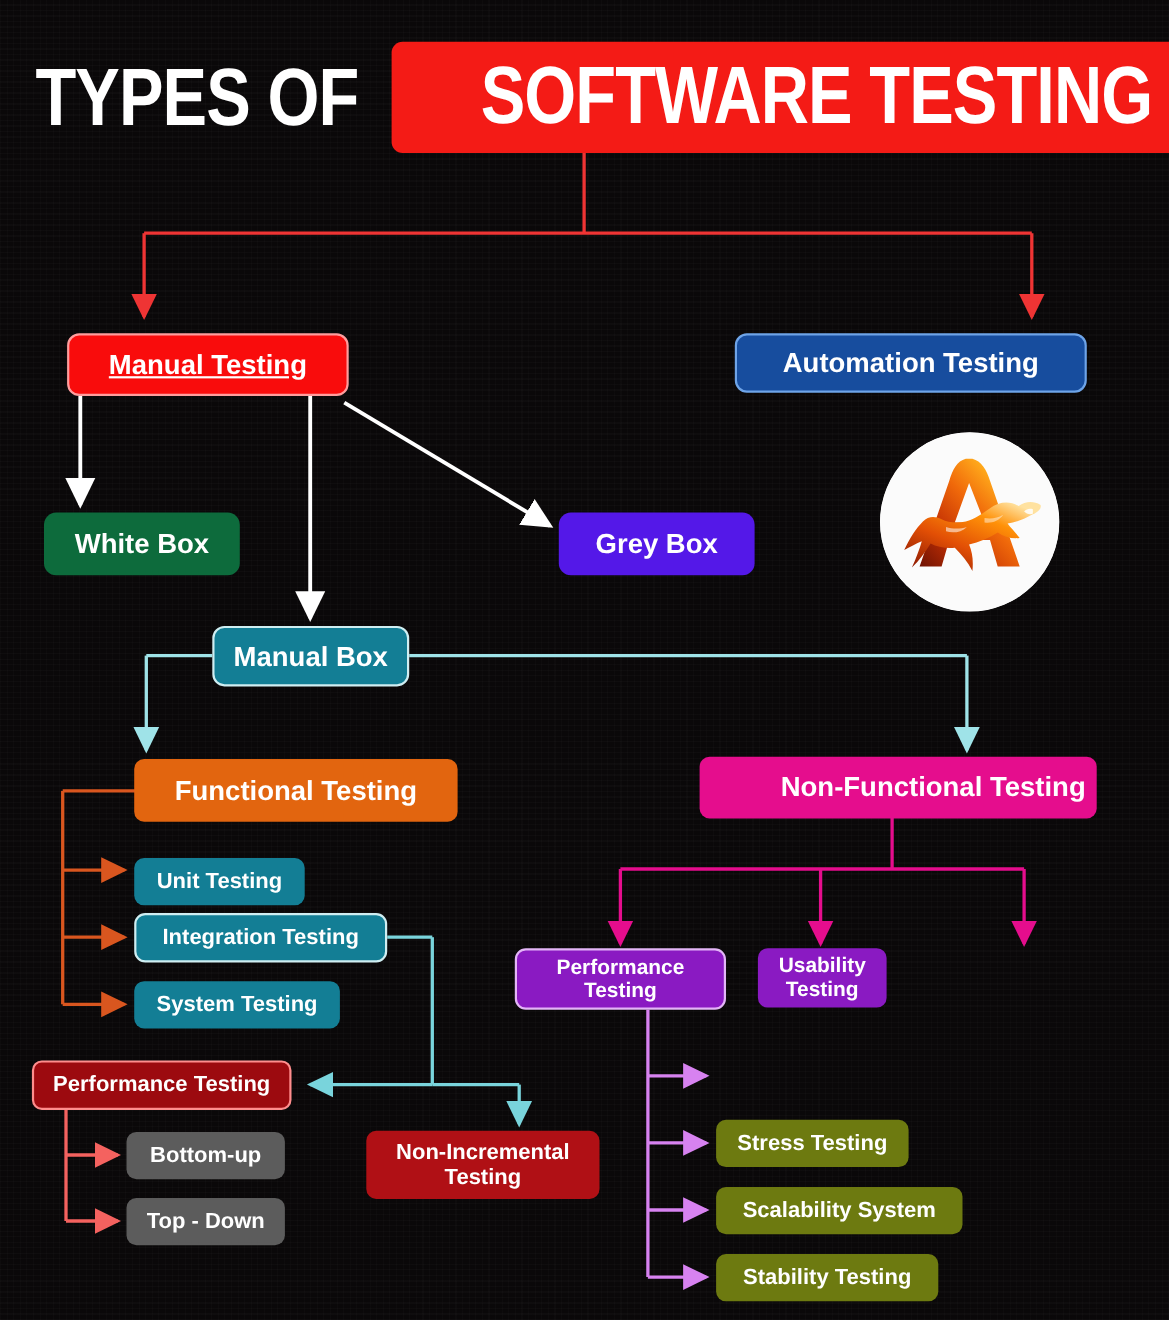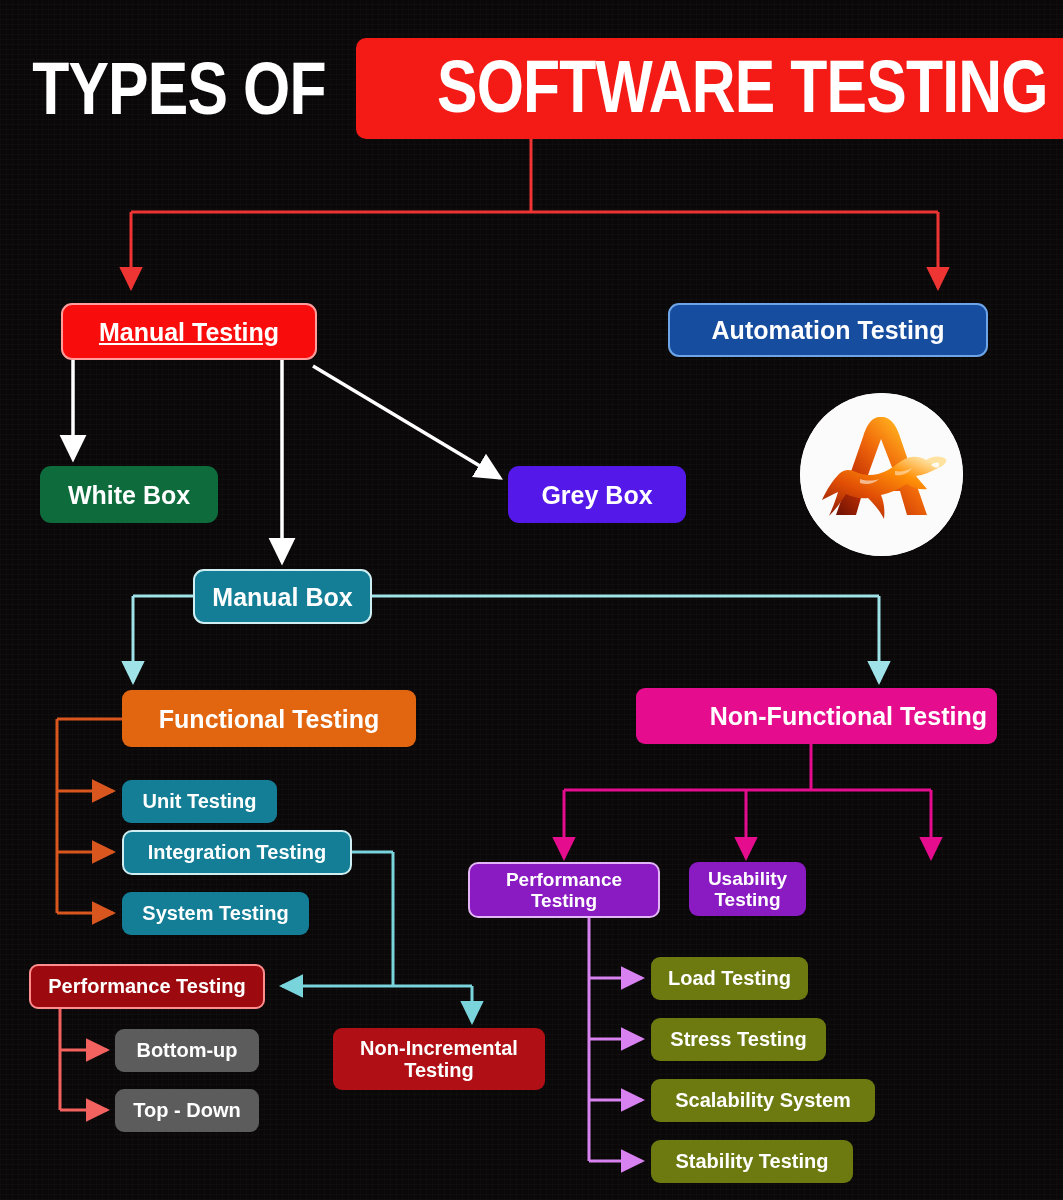--- a/index.html
+++ b/index.html
@@ -280,23 +280,20 @@
 
   <div class="node n-purple-b" style="left:468px; top:862px; width:192px; height:56px;">
     <span>Performance Testing</span>
   </div>
 
   <div class="node n-purple" style="left:689px; top:862px; width:117px; height:54px;">
     <span>Usability Testing</span>
   </div>
 
 
-  <div class="node n-olive" style="left:651px; top:957px; width:157px; height:43px;">
-    <span>Load Testing</span>
-  </div>
 
   <div class="node n-olive" style="left:651px; top:1018px; width:175px; height:43px;">
     <span>Stress Testing</span>
   </div>
 
   <div class="node n-olive" style="left:651px; top:1079px; width:224px; height:43px;">
     <span>Scalability System</span>
   </div>
 
   <div class="node n-olive" style="left:651px; top:1140px; width:202px; height:43px;">

